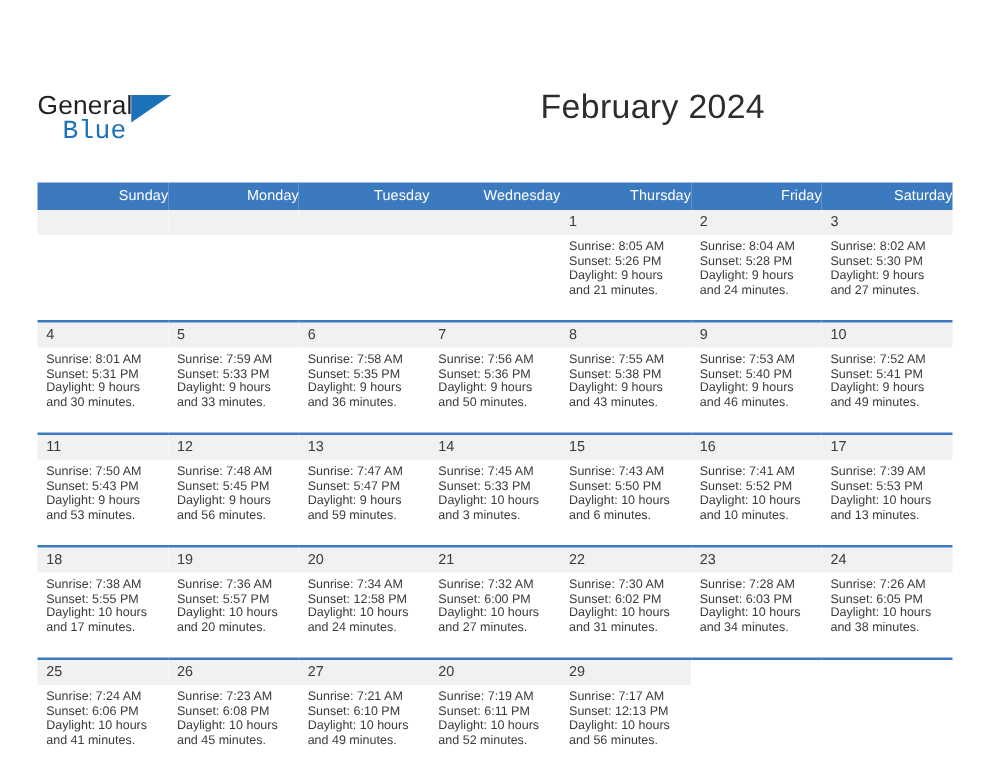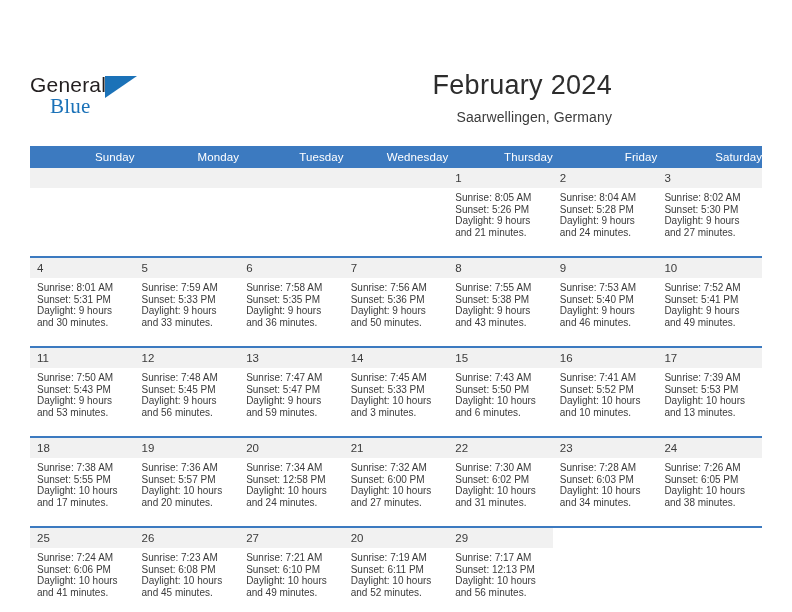--- a/index.html
+++ b/index.html
@@ -47,21 +47,21 @@
     color: #231f20;
     font-family: "Liberation Sans", sans-serif;
   }
   .brand-blue {
     position: absolute;
     left: 20px;
     top: 21px;
     font-size: 21px;
     letter-spacing: .2px;
     color: #1b72b8;
-    font-family: Liberation Serif, serif;
+    font-family: Liberation Mono, monospace;
   }
   .brand-flag {
     position: absolute;
     left: 75px;
     top: 3px;
     width: 0;
     height: 0;
     border-left: 32px solid #1b72b8;
     border-bottom: 22px solid transparent;
   }
@@ -153,21 +153,20 @@
   <div class="top-bar">
 
     <div class="brand">
       <span class="brand-general">General</span>
       <span class="brand-flag"></span>
       <span class="brand-blue">Blue</span>
     </div>
 
     <div class="title-block">
       <div class="cal-title">February 2024</div>
-      <div class="cal-subtitle">Saarwellingen, Germany</div>
     </div>
 
   </div>
 
   <table class="cal">
     <thead>
       <tr id="weekday-row">
           <th>Sunday</th>
           <th>Monday</th>
           <th>Tuesday</th>

